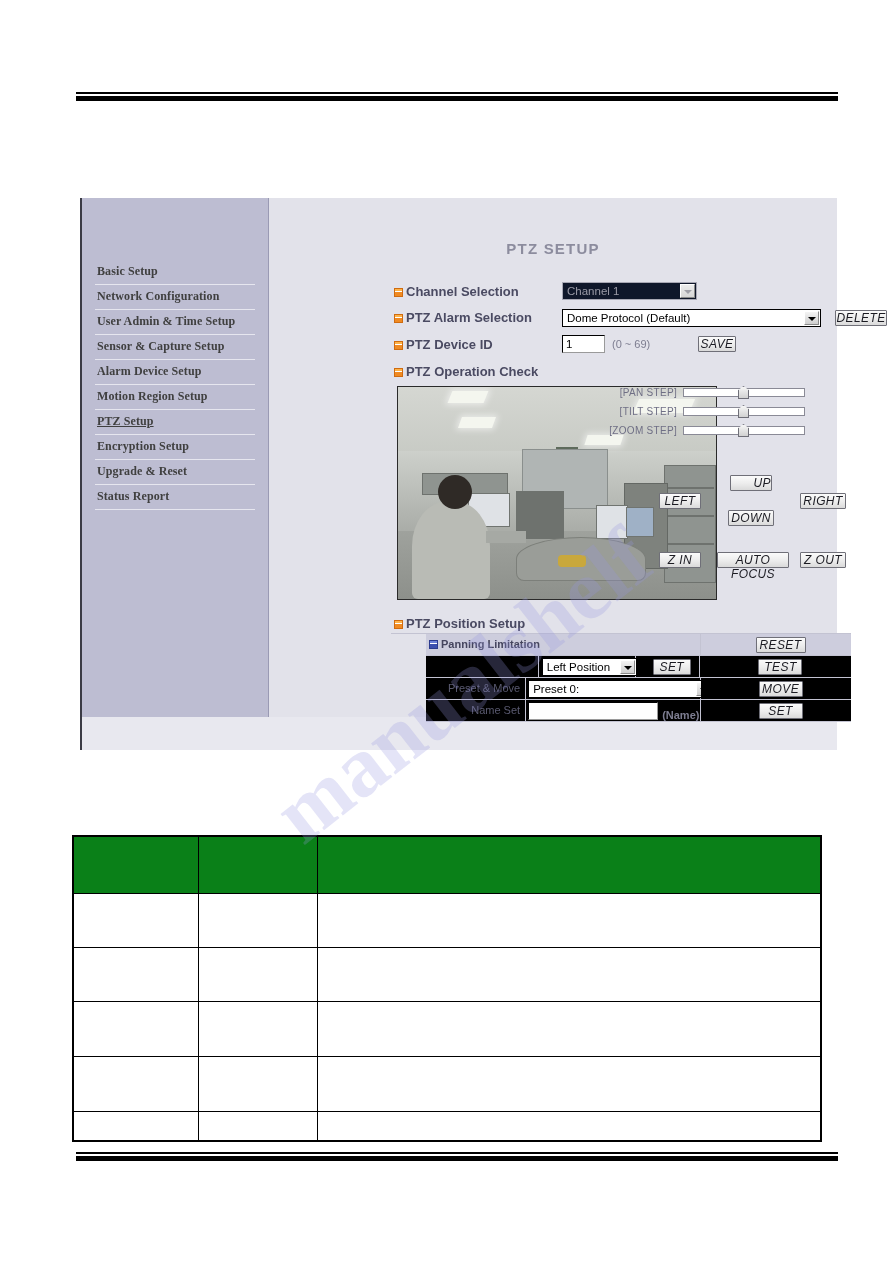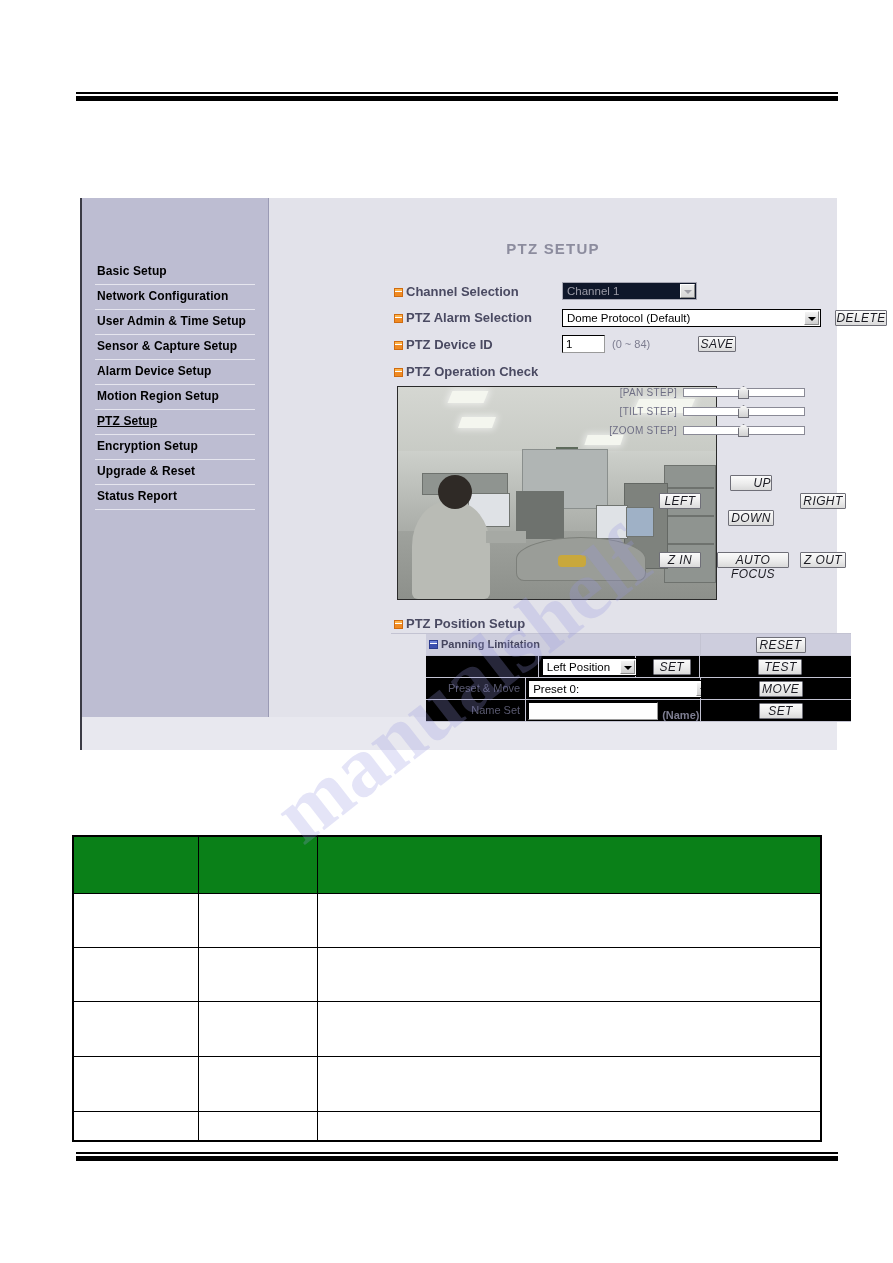--- a/index.html
+++ b/index.html
@@ -125,25 +125,26 @@
     position: absolute;
     left: 13px;
     top: 62px;
     width: 160px;
   }
   .nav-item {
     height: 25px;
     line-height: 23px;
     font-size: 12px;
     font-weight: bold;
-    color: #000000;
+    color: #404040;
     border-bottom: 1px solid #e6e6ef;
     padding-left: 2px;
     letter-spacing: 0.1px;
     box-sizing: border-box;
+    font-family: Liberation Serif, serif;
   }
   .nav-item.active {
     text-decoration: underline;
   }
 
   
   .content {
     position: absolute;
     left: 187px; top: 0;
     right: 0; bottom: 0;
@@ -470,21 +471,21 @@
         <span class="arrowbox"></span>
       </div>
       <div class="btn" style="left:566px; top:112px; width:52px;">DELETE</div>
 
       <div class="section-label" style="left:125px; top:139px;">
         <span class="ico ico-orange"></span><span>PTZ Device ID</span>
       </div>
       <div class="txt" style="left:293px; top:137px; width:43px;">
         <span>1</span>
       </div>
-      <div class="hint" style="left:343px; top:140px;">(0 ~ 84)</div>
+      <div class="hint" style="left:343px; top:140px;">(0 ~ 69)</div>
       <div class="btn" style="left:429px; top:138px; width:38px;">SAVE</div>
 
       <div class="section-label" style="left:125px; top:166px;">
         <span class="ico ico-orange"></span><span>PTZ Operation Check</span>
       </div>
 
       <div class="video">
         <div class="v-ceil"></div>
         <div class="v-wall"></div>
         <div class="v-floor"></div>

